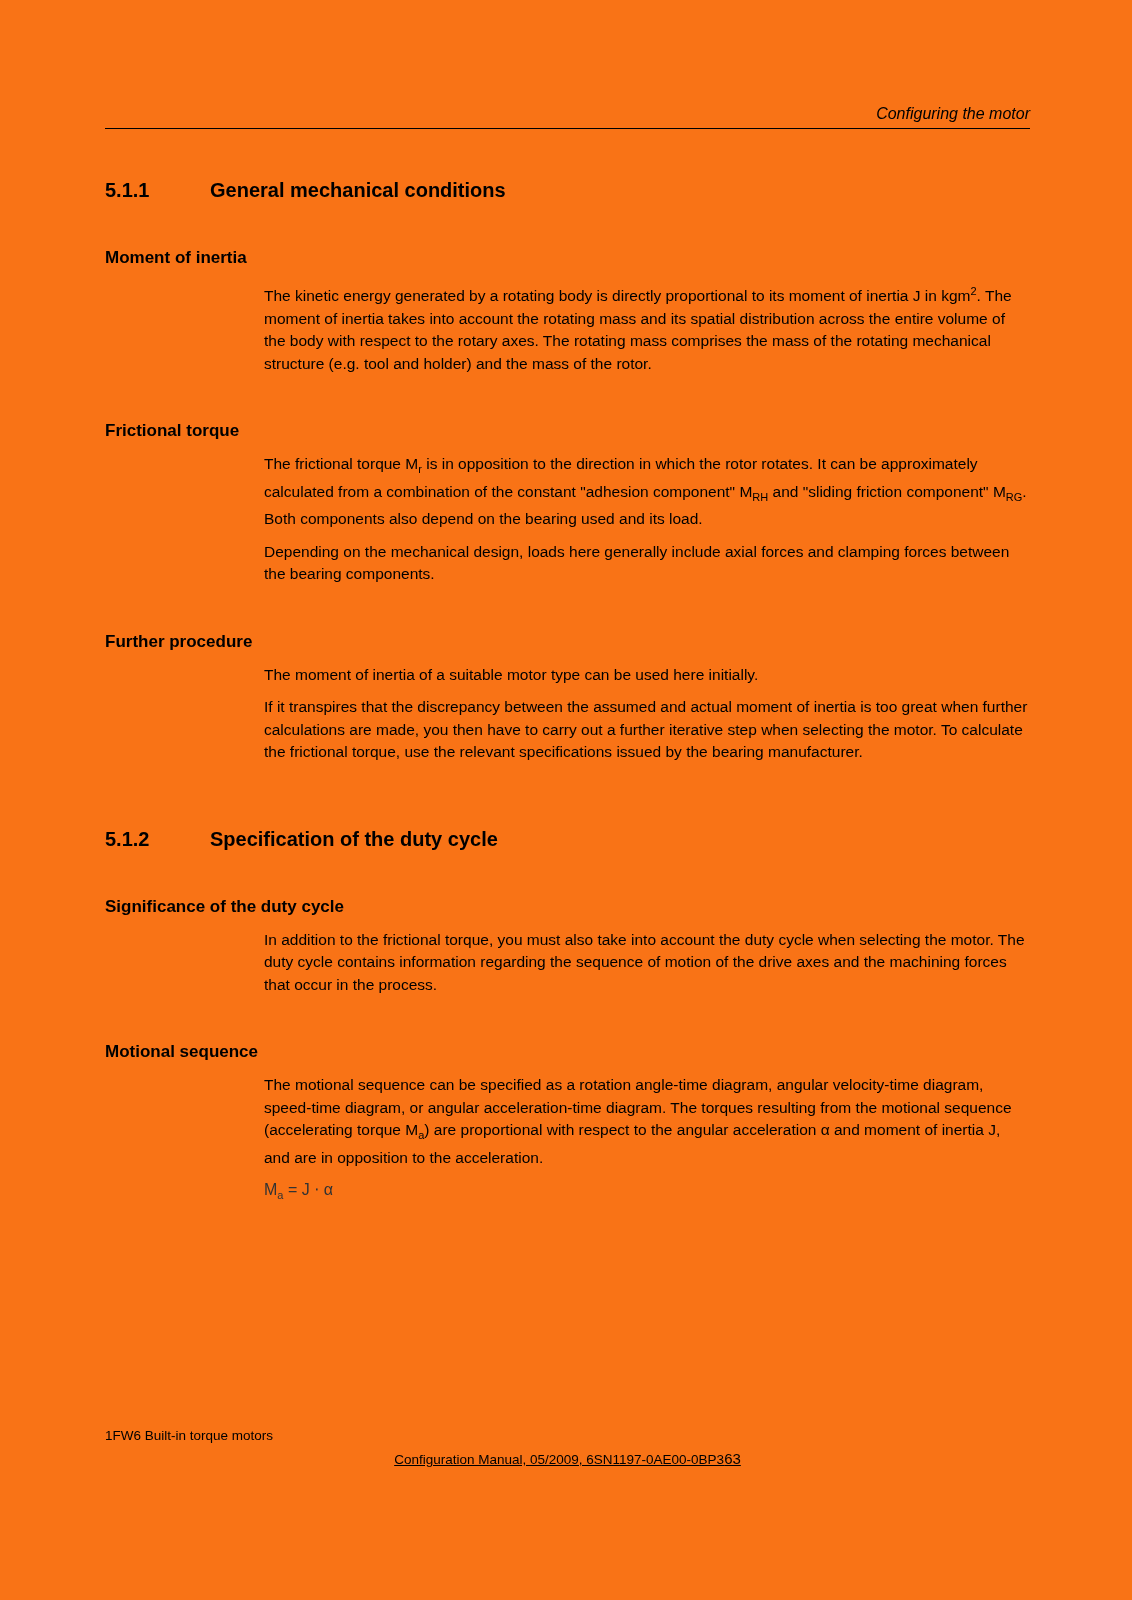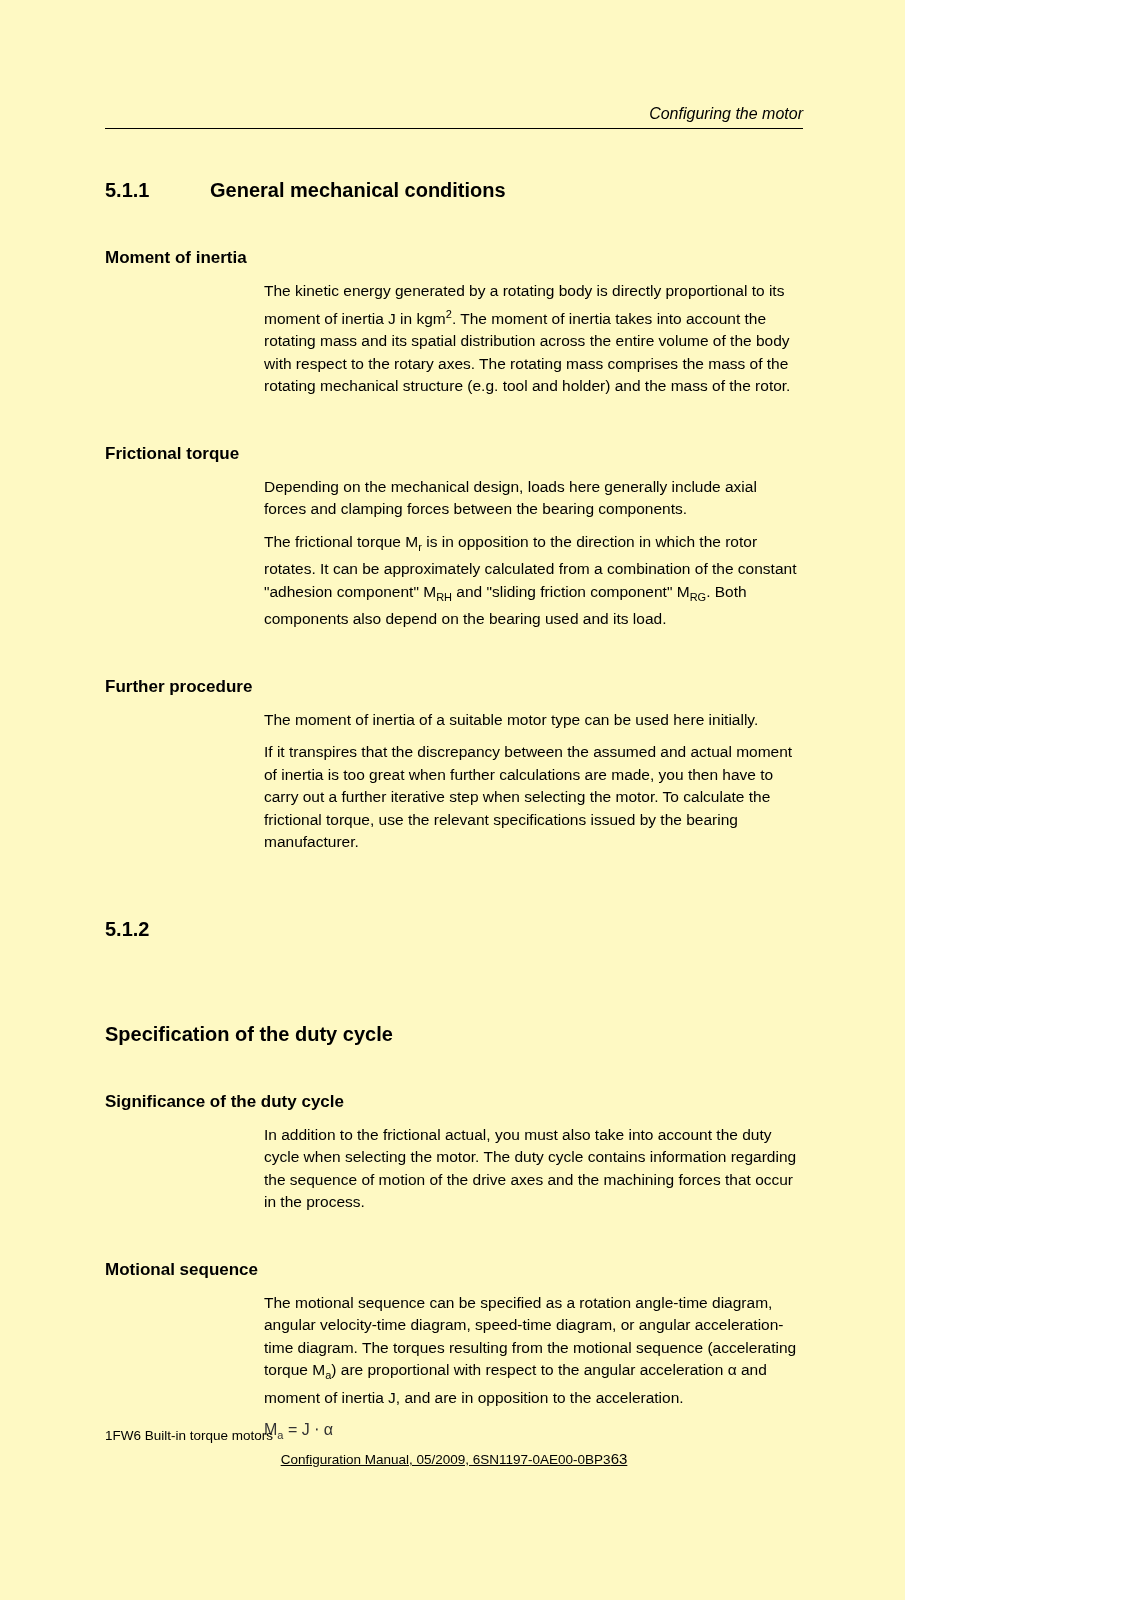--- a/index.html
+++ b/index.html
@@ -3,43 +3,43 @@
 <meta charset="utf-8">
 <style>
   * { margin: 0; padding: 0; box-sizing: border-box; }
   html, body { background: #ffffff; }
   body {
     font-family: "Liberation Sans", sans-serif;
     color: #000000;
   }
   .page {
     position: relative;
-    width: 905px;
+    width: 1132px;
     height: 1600px;
-    background: #fef9c3;
+    background: #f97316;
     padding: 105px 102px 0 105px;
     overflow: hidden;
   }
 
   
   .page-header { font-style: italic; font-size: 16px; text-align: right; }
   .header-chapter-row {
     border-bottom: 1.5px solid #000;
     padding-bottom: 5px;
   }
   .header-section-row { padding-top: 4px; }
 
   
   .section-heading {
     display: flex;
     font-size: 20px;
     font-weight: bold;
     margin-top: 50px;
   }
-  .section-heading.second { margin-top: 64px; flex-direction: column; }
+  .section-heading.second { margin-top: 64px; }
   .section-number { width: 105px; flex: 0 0 105px; }
   .section-title { flex: 1; }
 
   
   .sub-heading {
     font-size: 17px;
     font-weight: bold;
     margin-top: 46px;
     margin-bottom: 12px;
   }
@@ -95,36 +95,36 @@
   <section>
     <h1 class="section-heading">
       <span class="section-number">5.1.1</span>
       <span class="section-title">General mechanical conditions</span>
     </h1>
 
     <h2 class="sub-heading">Moment of inertia</h2>
     <p class="body-text">The kinetic energy generated by a rotating body is directly proportional to its moment of inertia J in kgm<sup>2</sup>. The moment of inertia takes into account the rotating mass and its spatial distribution across the entire volume of the body with respect to the rotary axes. The rotating mass comprises the mass of the rotating mechanical structure (e.g. tool and holder) and the mass of the rotor.</p>
 
     <h2 class="sub-heading">Frictional torque</h2>
+    <p class="body-text">The frictional torque M<sub>r</sub> is in opposition to the direction in which the rotor rotates. It can be approximately calculated from a combination of the constant "adhesion component" M<sub>RH</sub> and "sliding friction component" M<sub>RG</sub>. Both components also depend on the bearing used and its load.</p>
     <p class="body-text">Depending on the mechanical design, loads here generally include axial forces and clamping forces between the bearing components.</p>
-    <p class="body-text">The frictional torque M<sub>r</sub> is in opposition to the direction in which the rotor rotates. It can be approximately calculated from a combination of the constant "adhesion component" M<sub>RH</sub> and "sliding friction component" M<sub>RG</sub>. Both components also depend on the bearing used and its load.</p>
 
     <h2 class="sub-heading">Further procedure</h2>
     <p class="body-text">The moment of inertia of a suitable motor type can be used here initially.</p>
     <p class="body-text">If it transpires that the discrepancy between the assumed and actual moment of inertia is too great when further calculations are made, you then have to carry out a further iterative step when selecting the motor. To calculate the frictional torque, use the relevant specifications issued by the bearing manufacturer.</p>
   </section>
 
   <section>
     <h1 class="section-heading second">
       <span class="section-number">5.1.2</span>
       <span class="section-title">Specification of the duty cycle</span>
     </h1>
 
     <h2 class="sub-heading">Significance of the duty cycle</h2>
-    <p class="body-text">In addition to the frictional actual, you must also take into account the duty cycle when selecting the motor. The duty cycle contains information regarding the sequence of motion of the drive axes and the machining forces that occur in the process.</p>
+    <p class="body-text">In addition to the frictional torque, you must also take into account the duty cycle when selecting the motor. The duty cycle contains information regarding the sequence of motion of the drive axes and the machining forces that occur in the process.</p>
 
     <h2 class="sub-heading">Motional sequence</h2>
     <p class="body-text">The motional sequence can be specified as a rotation angle-time diagram, angular velocity-time diagram, speed-time diagram, or angular acceleration-time diagram. The torques resulting from the motional sequence (accelerating torque M<sub>a</sub>) are proportional with respect to the angular acceleration α and moment of inertia J, and are in opposition to the acceleration.</p>
     <p class="formula">M<sub>a</sub> = J ⋅ α</p>
   </section>
 
   <footer class="page-footer">
     <div>1FW6 Built-in torque motors</div>
     <div class="footer-row">
       <span>Configuration Manual, 05/2009, 6SN1197-0AE00-0BP3</span>

